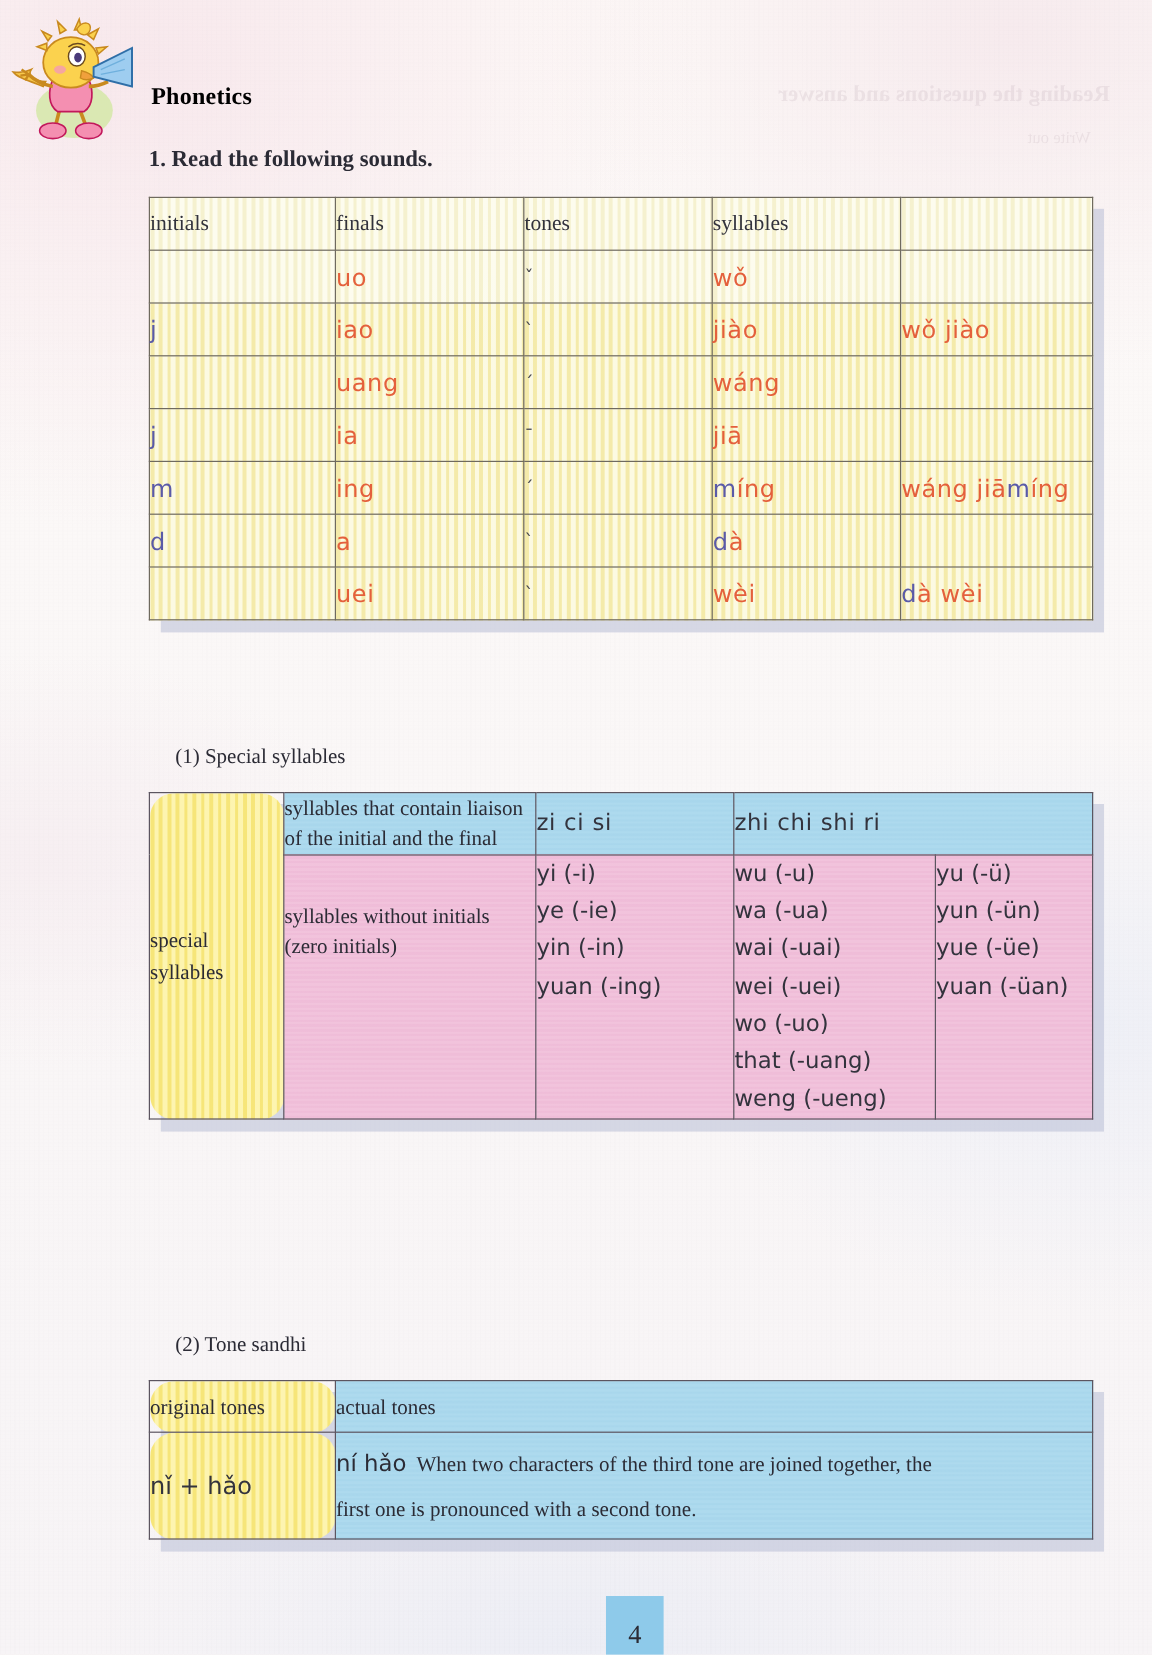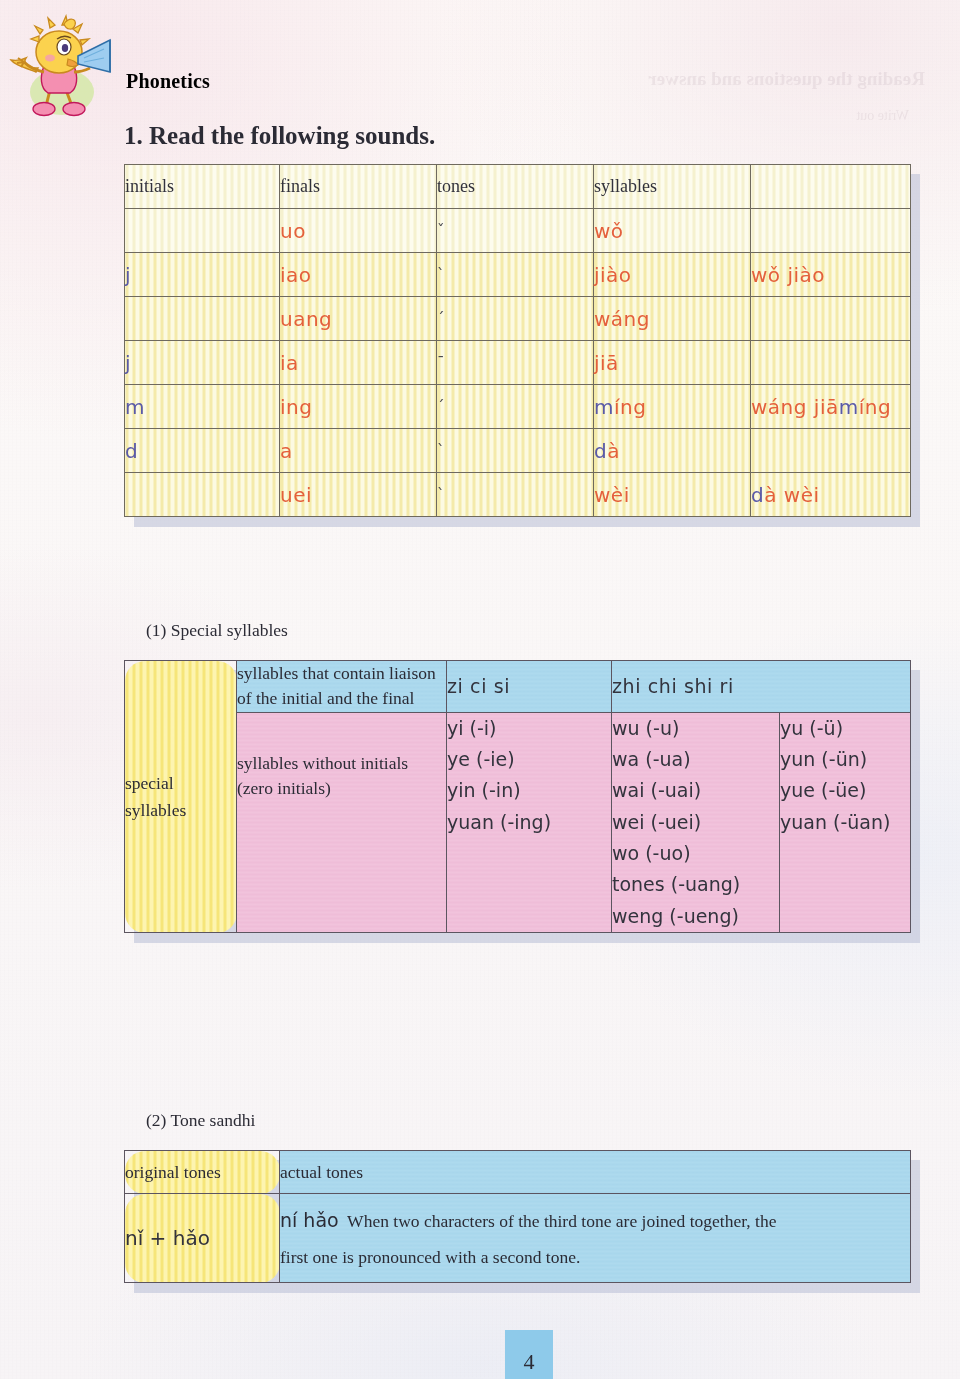--- a/index.html
+++ b/index.html
@@ -46,21 +46,21 @@
   .phonetics{
     display:inline-block;position:relative;
     font-size:20px;font-weight:bold;letter-spacing:.2px;
     padding:0 4px 2px 2px;color:#000000;
     font-family:"Liberation Serif",serif;
   }
   .phonetics .hl{
     position:absolute;left:0;right:0;bottom:0px;height:9px;
     background:#a9d4ef;z-index:-1;
   }
-  .h-item1{position:absolute;left:124px;top:122px;font-size:25px;font-weight:bold;}
+  .h-item1{position:absolute;left:124px;top:122px;font-size:19px;font-weight:bold;}
   .h-item2{position:absolute;left:124px;top:575px;font-size:19px;font-weight:bold;}
   .h-item2 em{font-style:italic;}
   .sub1{position:absolute;left:146px;top:620px;font-size:17.5px;}
   .sub2{position:absolute;left:146px;top:1110px;font-size:17.5px;}
 
   
   .tblwrap{position:absolute;}
   .tblwrap::after{
     content:"";position:absolute;left:10px;top:10px;right:-10px;bottom:-10px;
     background:#b8bdd6;opacity:.55;z-index:0;
@@ -287,21 +287,21 @@
               <div>ye (-ie)</div>
               <div>yin (-in)</div>
               <div>yuan (-ing)</div>
             </td>
           <td class="c-pink plist" style="vertical-align:top" id="t2c2">
               <div>wu (-u)</div>
               <div>wa (-ua)</div>
               <div>wai (-uai)</div>
               <div>wei (-uei)</div>
               <div>wo (-uo)</div>
-              <div>tones (-uang)</div>
+              <div>that (-uang)</div>
               <div>weng (-ueng)</div>
             </td>
           <td class="c-pink plist" style="vertical-align:top" id="t2c3">
               <div>yu (-ü)</div>
               <div>yun (-ün)</div>
               <div>yue (-üe)</div>
               <div>yuan (-üan)</div>
             </td>
         </tr>
       </tbody>

